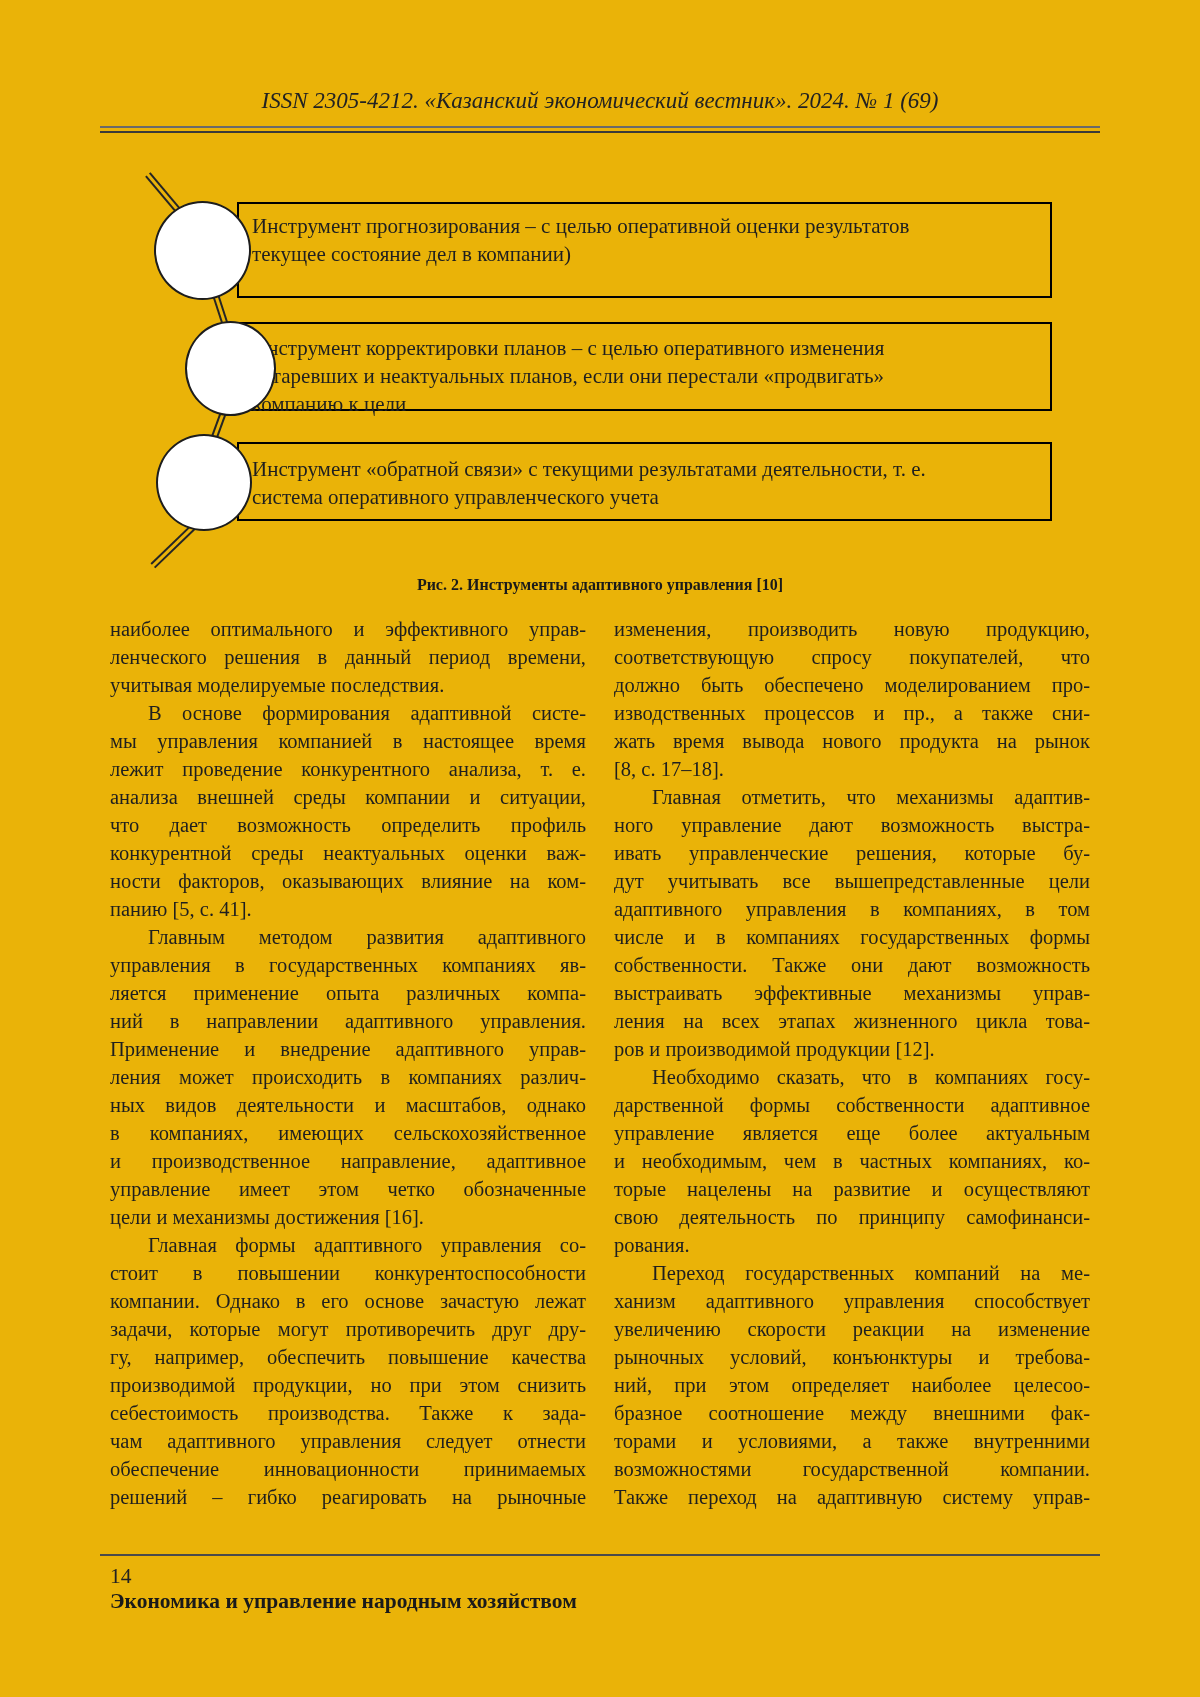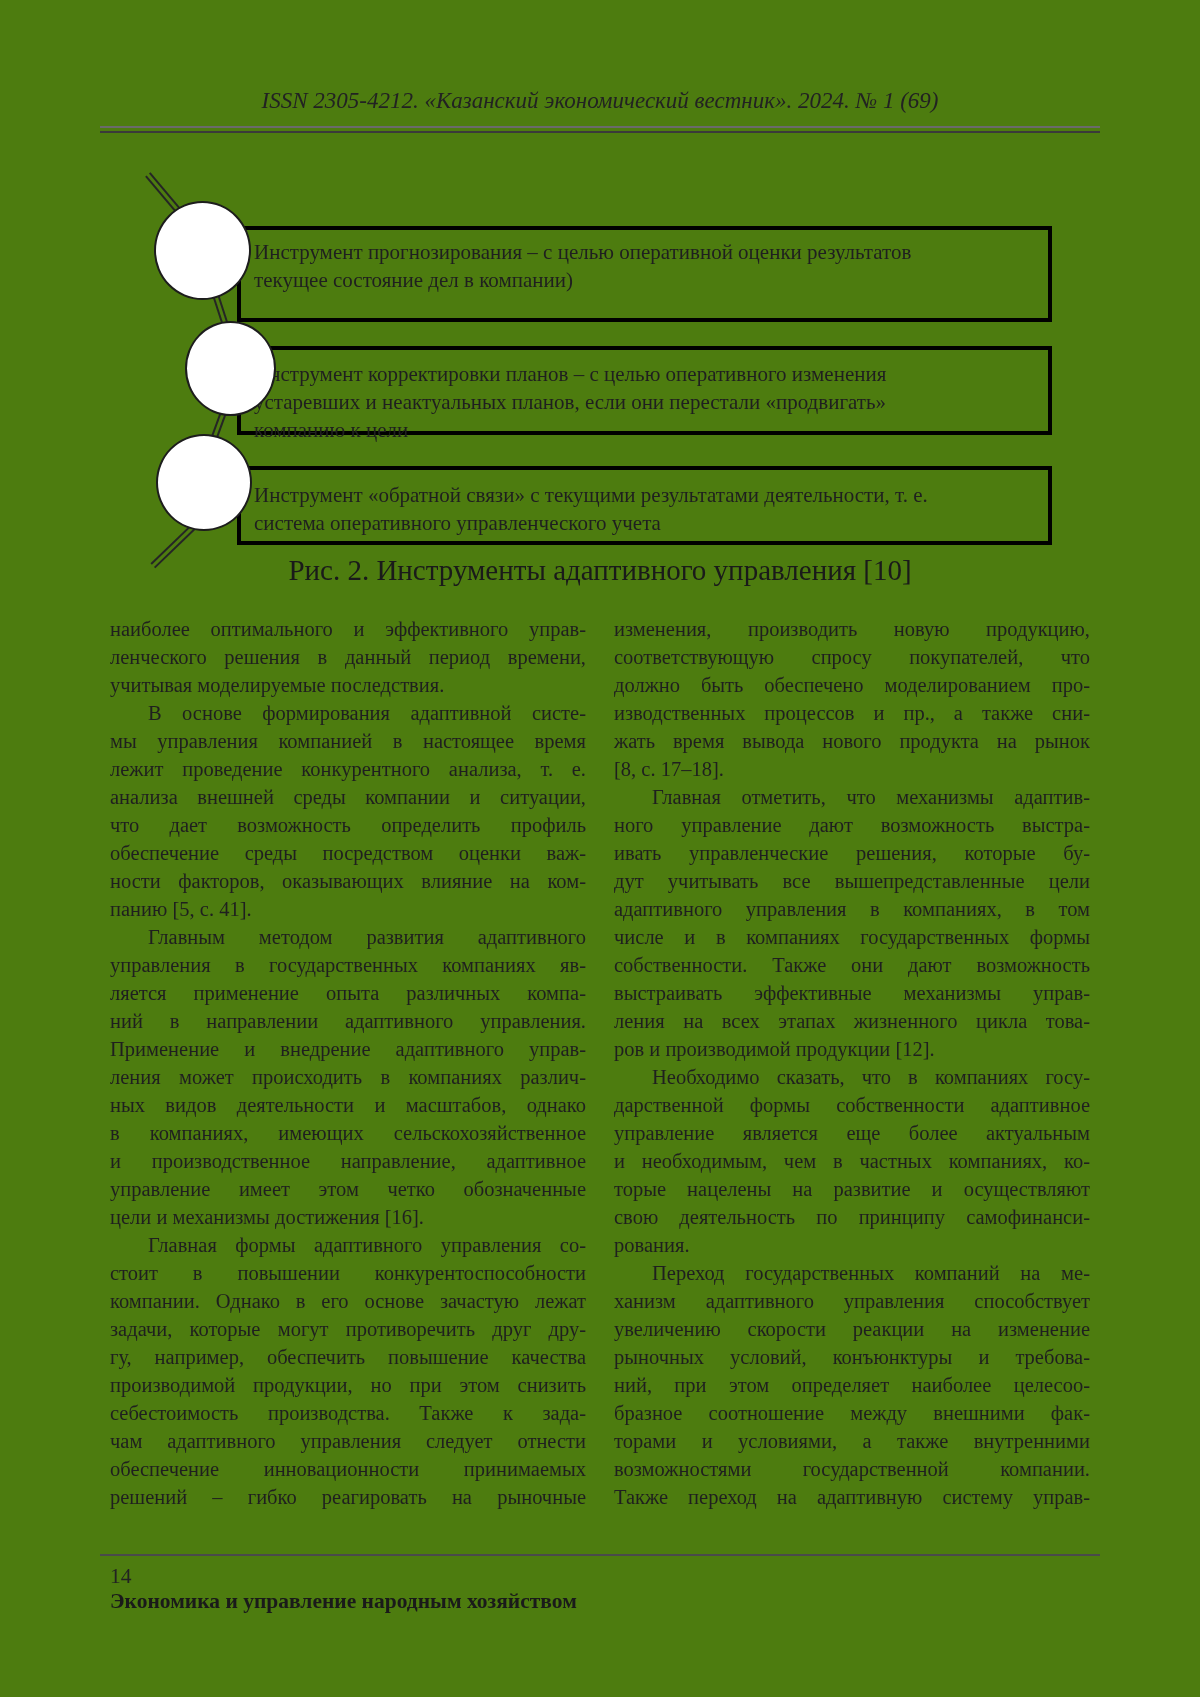--- a/index.html
+++ b/index.html
@@ -1,40 +1,39 @@
 <!DOCTYPE html>
 <html><head>
 <meta charset="utf-8">
 <style>
   html, body { margin: 0; padding: 0; background: #ffffff; }
   .page {
     position: relative;
     width: 1200px;
     height: 1697px;
-    background: #4d7c0f;
+    background: #eab308;
     font-family: "Liberation Serif", "DejaVu Serif", serif;
     color: #1c1c1c;
     overflow: hidden;
   }
   
   .hdr {
     position: absolute; left: 100px; right: 100px; top: 88px;
     text-align: center; font-style: italic; font-size: 23px; color: #222;
   }
   .hdr-rule {
     position: absolute; left: 100px; right: 100px; top: 126px;
     height: 3px; border-top: 2px solid #6a6a6a; border-bottom: 2px solid #3a3a3a;
   }
   
   .figure { position: absolute; left: 0; top: 0; width: 1200px; height: 600px; }
   .fig-box {
     position: absolute; left: 237px; width: 815px;
-    border: 4px solid #000000; box-sizing: border-box;
+    border: 2px solid #000000; box-sizing: border-box;
     padding: 8px 6px 0 13px;
-    margin-top: 24px;
   }
   .fig-box-1 { top: 202px; height: 96px; }
   .fig-box-2 { top: 322px; height: 89px; padding-top: 10px; }
   .fig-box-3 { top: 442px; height: 79px; padding-top: 11px; }
   .fig-line { font-size: 21px; line-height: 28px; white-space: nowrap; color: #1f1f1f; }
   .circle {
     position: absolute; background: #ffffff;
     border: 2.5px solid #1d1d1d; border-radius: 50%; box-sizing: border-box;
   }
   .circle-1 { left: 154px; top: 201px; width: 97px; height: 99px; }
@@ -42,22 +41,22 @@
   .circle-3 { left: 156px; top: 434px; width: 96px; height: 97px; }
   .link {
     position: absolute; width: 7px; box-sizing: border-box;
     border-left: 2px solid #252525; border-right: 2px solid #252525;
   }
   .link-tail-top    { left: 162px; top: 168px; height: 55px; transform: rotate(-40deg); }
   .link-c1-c2       { left: 217px; top: 290px; height: 40px; transform: rotate(-18deg); }
   .link-c2-c3       { left: 215px; top: 406px; height: 40px; transform: rotate(20deg); }
   .link-tail-bottom { left: 171px; top: 515px; height: 60px; transform: rotate(46deg); }
   .caption {
-    position: absolute; left: 100px; right: 100px; top: 554px;
-    text-align: center; font-weight: normal; font-size: 29px; color: #1a1a1a;
+    position: absolute; left: 100px; right: 100px; top: 576px;
+    text-align: center; font-weight: bold; font-size: 16px; color: #1a1a1a;
   }
   
   .columns {
     position: absolute; left: 110px; top: 615px; width: 980px;
     display: flex; gap: 28px;
   }
   .col { width: 480px; }
   .bline {
     font-size: 20.5px; line-height: 28px; height: 28px;
     text-align: justify; text-align-last: justify;
@@ -121,21 +120,21 @@
     <div class="col">
 
     <div class="bline">наиболее оптимального и эффективного управ-</div>
         <div class="bline">ленческого решения в данный период времени,</div>
         <div class="bline end">учитывая моделируемые последствия.</div>
         <div class="bline ind">В основе формирования адаптивной систе-</div>
         <div class="bline">мы управления компанией в настоящее время</div>
         <div class="bline">лежит проведение конкурентного анализа, т. е.</div>
         <div class="bline">анализа внешней среды компании и ситуации,</div>
         <div class="bline">что дает возможность определить профиль</div>
-        <div class="bline">обеспечение среды посредством оценки важ-</div>
+        <div class="bline">конкурентной среды неактуальных оценки важ-</div>
         <div class="bline">ности факторов, оказывающих влияние на ком-</div>
         <div class="bline end">панию [5, с. 41].</div>
         <div class="bline ind">Главным методом развития адаптивного</div>
         <div class="bline">управления в государственных компаниях яв-</div>
         <div class="bline">ляется применение опыта различных компа-</div>
         <div class="bline">ний в направлении адаптивного управления.</div>
         <div class="bline">Применение и внедрение адаптивного управ-</div>
         <div class="bline">ления может происходить в компаниях различ-</div>
         <div class="bline">ных видов деятельности и масштабов, однако</div>
         <div class="bline">в компаниях, имеющих сельскохозяйственное</div>

